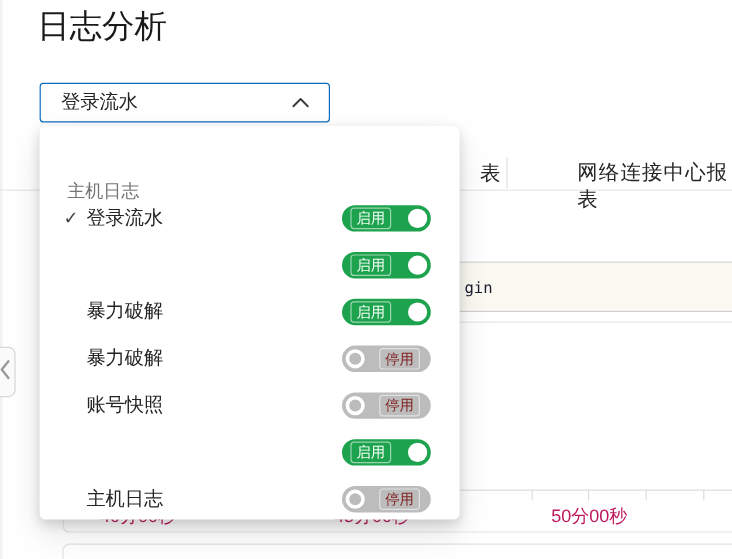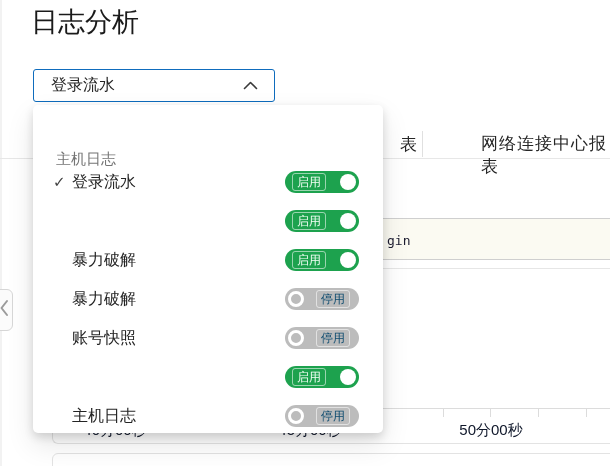--- a/index.html
+++ b/index.html
@@ -15,21 +15,21 @@
   .tab-second { position:absolute; left:453px; top:132px; font-size:17px; letter-spacing:1px; color:#262626;margin-left:28px; }
 
   .query-top { position:absolute; left:53px; right:0; top:218px; height:1px; background:#cfcfcf; }
   .query-box { position:absolute; left:53px; right:0; top:219px; height:40px; background:#fbfaf2; }
   .query-text { position:absolute; left:387px; top:233px; font-family:"DejaVu Sans Mono",monospace; font-size:13px; color:#1c1c30;text-align:right; }
   .query-bottom { position:absolute; left:53px; right:0; top:259px; height:1px; background:#cfcfcf; }
   .section-line { position:absolute; left:53px; right:0; top:268px; height:1px; background:#e6e6e6; }
 
   .axis-line { position:absolute; left:53px; right:0; top:408px; height:1px; background:#dcdcdc; }
   .axis-tick { position:absolute; top:408px; width:1px; height:9px; background:#dcdcdc; }
-  .axis-label { position:absolute; top:421px; transform:translateX(-50%); font-size:15px; color:#0f172a; white-space:nowrap; }
+  .axis-label { position:absolute; top:421px; transform:translateX(-50%); font-size:15px; color:#be185d; white-space:nowrap; }
 
   .chart-card-edge { position:absolute; left:52px; top:300px; width:600px; height:144px;
     border-left:1px solid #e3e3e3; border-bottom:1px solid #e3e3e3; border-radius:0 0 0 6px; }
   .next-card { position:absolute; left:52px; top:453px; width:600px; height:40px; background:#fff;
     border:1px solid #e3e3e3; border-radius:6px 0 0 0; }
 
   
   .page-title { position:absolute; left:31px; top:4px; font-size:27px; font-weight:400; color:#1a1a1a; z-index:5; }
 
   .dropdown-btn { position:absolute; left:33px; top:69px; width:242px; height:33px; background:#fff;
@@ -44,21 +44,21 @@
   .menu-row .check { position:absolute; left:20px; top:50%; transform:translateY(-50%); font-size:15px; color:#424242; }
   .menu-row .lbl { position:absolute; left:39px; top:50%; transform:translateY(-50%); font-size:16px; color:#242424; }
 
   .toggle { position:absolute; left:252px; top:50%; transform:translateY(-50%); width:74px; height:22px;
     border-radius:11px; cursor:pointer; }
   .toggle.on  { background:#1da24e; }
   .toggle.off { background:#bcbcbc; }
   .toggle .state { position:absolute; top:50%; transform:translateY(-50%); font-size:12px; line-height:14px;
     padding:1px 4px; border:1px solid rgba(255,255,255,.55); border-radius:3px; }
   .toggle.on  .state { left:7px;  color:#f4fff6; }
-  .toggle.off .state { right:9px; color:#0c4a6e; }
+  .toggle.off .state { right:9px; color:#7f1d1d; }
   .toggle .knob { position:absolute; top:3px; width:16px; height:16px; border-radius:50%; }
   .toggle.on  .knob { right:3px; background:#fff; }
   .toggle.off .knob { left:3px;  background:transparent; border:3px solid #fff; }
 
   .collapse-handle { position:absolute; left:-8px; top:289px; width:21px; height:42px; background:#fbfbfb;
     border:1px solid #d6d6d6; border-radius:6px; z-index:7; cursor:pointer;
     display:flex; align-items:center; justify-content:flex-end; padding-right:2px; }
 </style>
 </head>
 <body>

